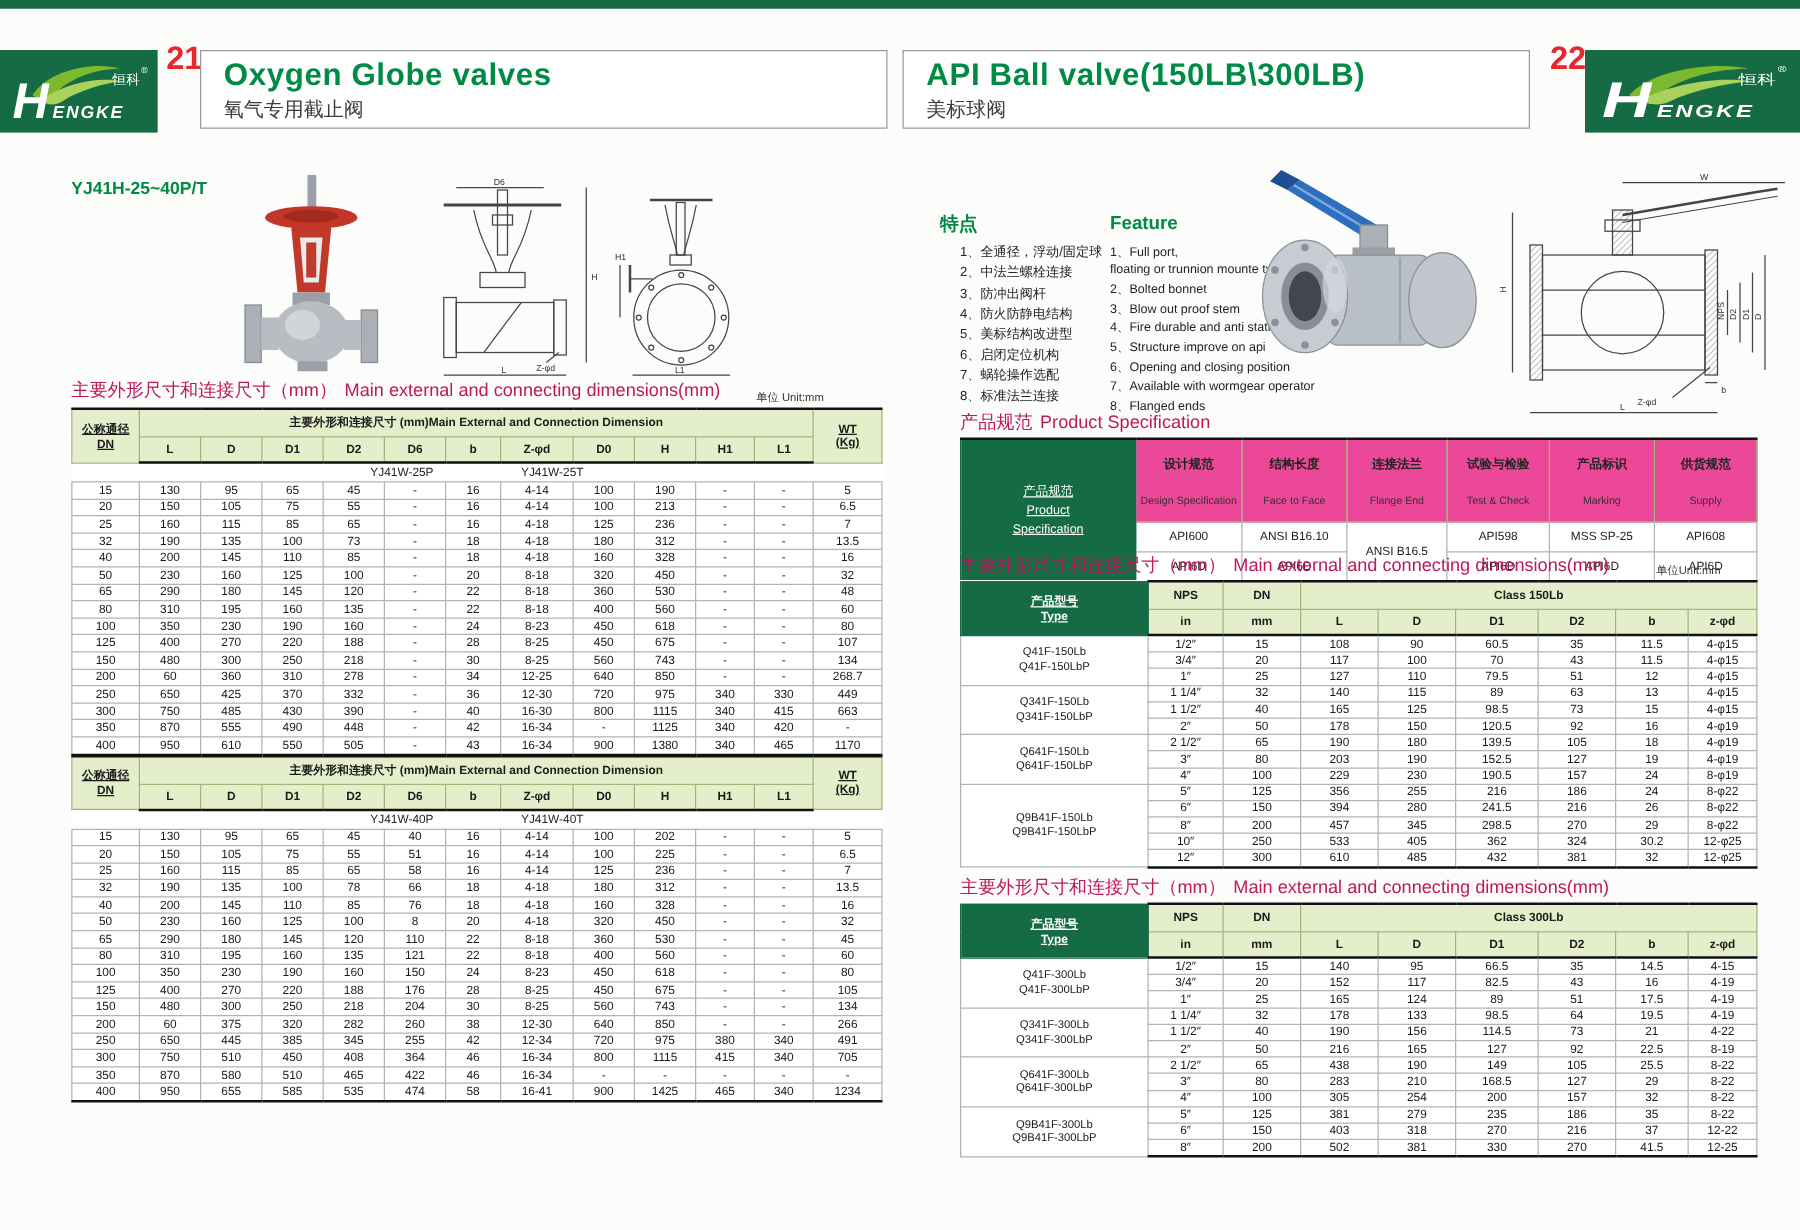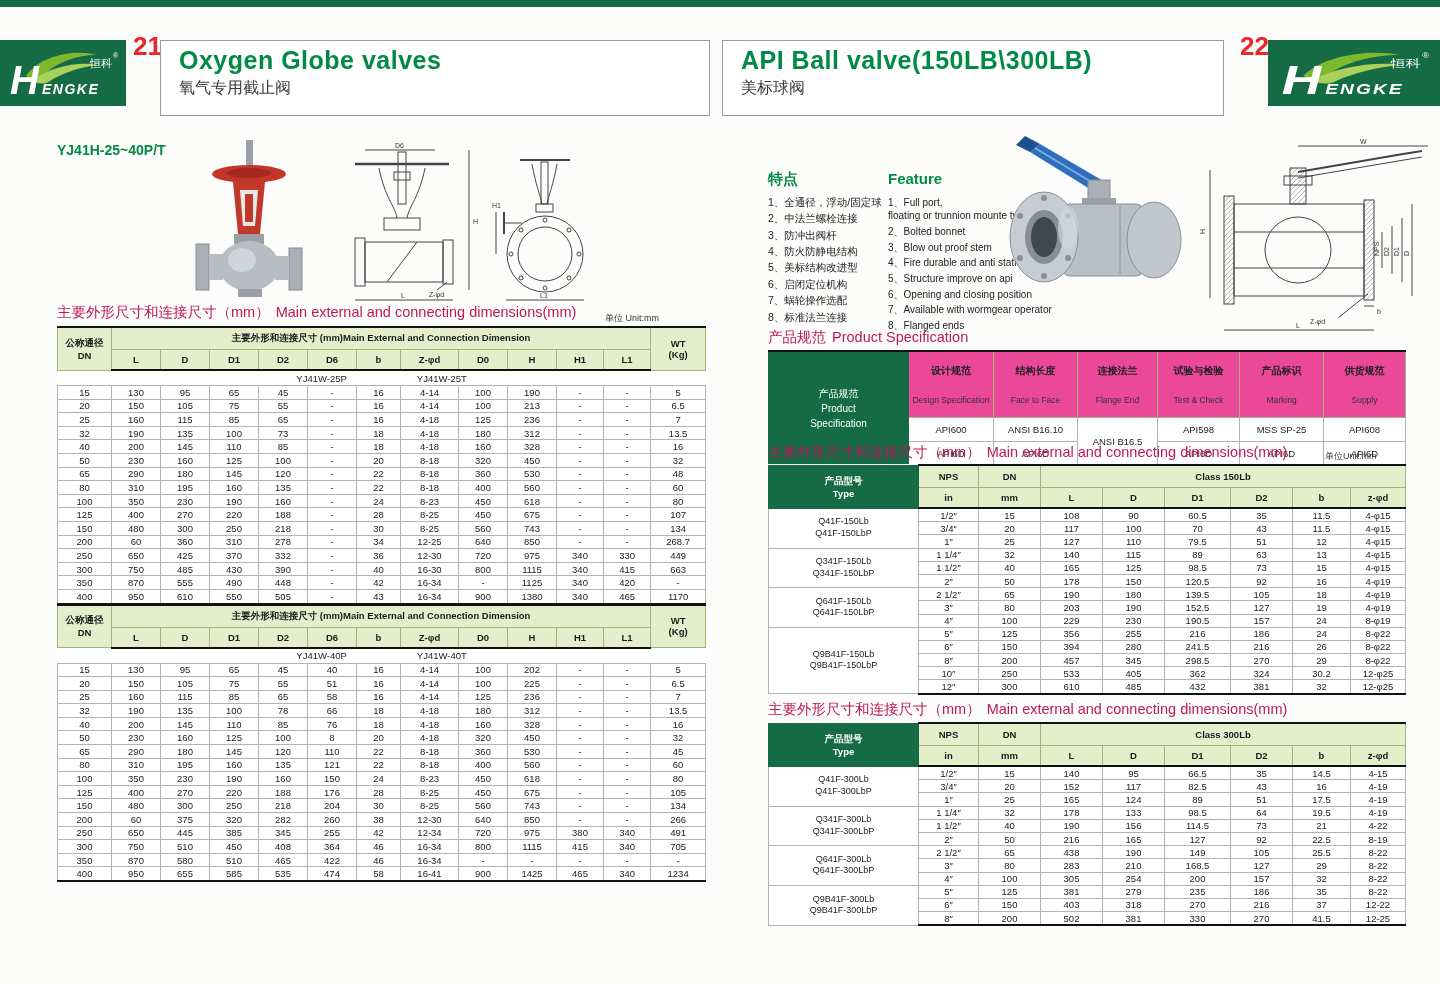--- a/index.html
+++ b/index.html
@@ -1,26 +1,26 @@
 <!DOCTYPE html>
 <html><head>
 <meta charset="utf-8">
 <style>
   html,body{margin:0;padding:0;background:#e8e8e8;}
   .sheet{position:relative;width:1440px;height:984px;background:#fcfcfa;overflow:hidden;
          font-family:"Liberation Sans","DejaVu Sans",sans-serif;color:#222;}
   .abs{position:absolute;}
-  .pre{white-space:pre-line;}
+  .pre{white-space:pre-line;text-decoration:underline;}
 
   
   .top-rule{left:0;top:0;width:1440px;height:7px;background:#156b44;}
   .logo-block{width:126px;height:66px;background:#156b44;}
   .logo-block svg{display:block;}
   .page-num{font-size:26px;font-weight:bold;color:#e8262b;}
-  .title-box{height:76px;border:1px solid #9a9a9a;background:#fff;padding:6px 0 0 18px;box-sizing:border-box;}
+  .title-box{height:63px;border:1px solid #9a9a9a;background:#fff;padding:6px 0 0 18px;box-sizing:border-box;}
   .title-main{color:#008b45;font-weight:bold;font-size:25px;line-height:1.1;letter-spacing:0.5px;}
   .title-sub{color:#3c3c3c;font-size:16px;margin-top:3px;}
 
   .model-code{color:#008b45;font-weight:bold;font-size:14px;}
 
   .sec-title{font-size:14.5px;font-weight:normal;color:#be185d;}
   .sec-title .en{margin-left:6px;}
   .unit-note{font-size:9px;color:#333;}
 
   
@@ -755,21 +755,21 @@
             <td>900</td>
             <td>1425</td>
             <td>465</td>
             <td>340</td>
             <td>1234</td>
           </tr>
         </tbody>
     </table>
   </div>
 
-  <div class="abs feat-head" style="left:768px;top:170px;">特点</div>
+  <div class="abs feat-head" style="left:752px;top:170px;">特点</div>
   <div class="abs feat-list" style="left:768px;top:196px;width:125px;">
       <div class="feat-item">1、全通径，浮动/固定球</div>
       <div class="feat-item">2、中法兰螺栓连接</div>
       <div class="feat-item">3、防冲出阀杆</div>
       <div class="feat-item">4、防火防静电结构</div>
       <div class="feat-item">5、美标结构改进型</div>
       <div class="feat-item">6、启闭定位机构</div>
       <div class="feat-item">7、蜗轮操作选配</div>
       <div class="feat-item">8、标准法兰连接</div>
     </div>

